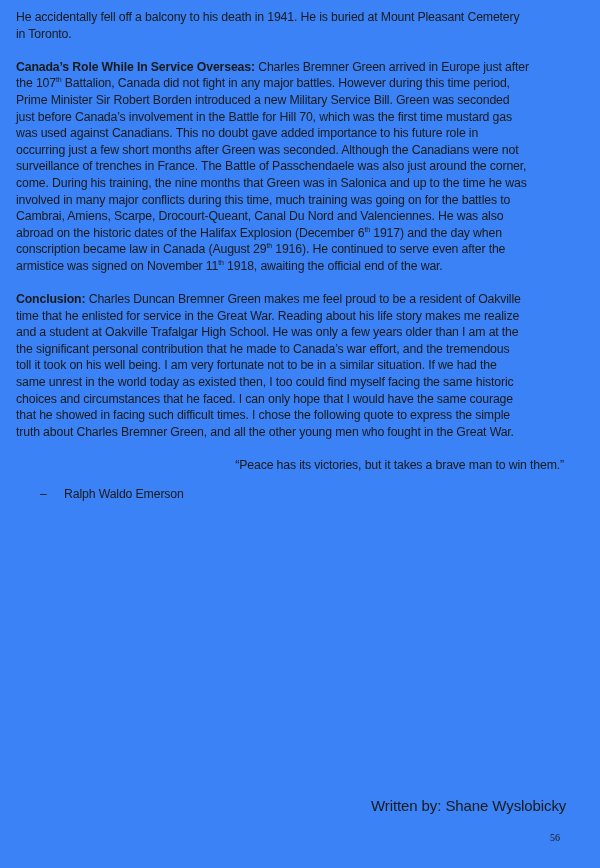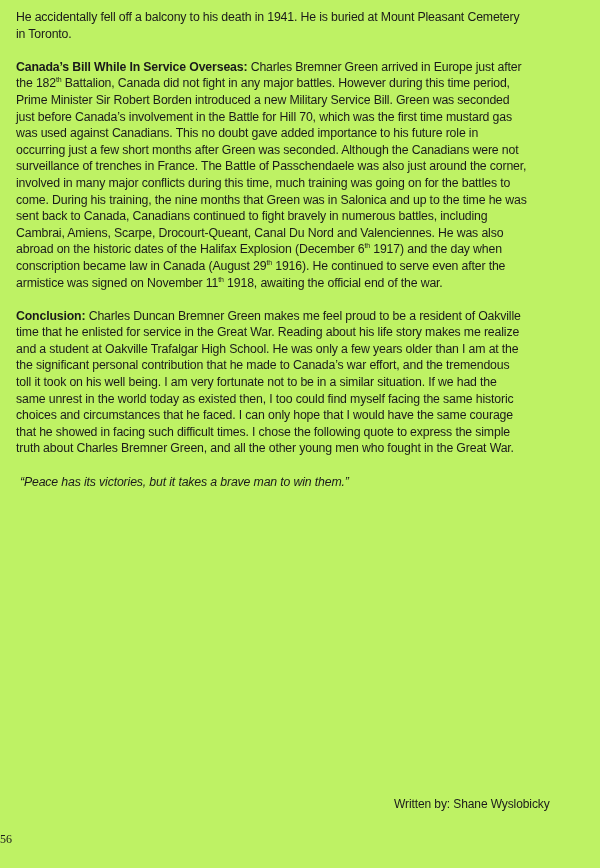--- a/index.html
+++ b/index.html
@@ -1,82 +1,82 @@
 <!DOCTYPE html>
 <html><head>
   <meta charset="utf-8">
   <style>
     html, body { margin: 0; padding: 0; background: #ffffff; }
     body { width: 600px; height: 868px; position: relative; overflow: hidden; }
     .page {
       position: absolute; left: 0; top: 0; width: 600px; height: 868px;
-      background: #bef264; color: #1a1a1a;
+      background: #3b82f6; color: #1a1a1a;
       font-family: "Liberation Sans", "DejaVu Sans", sans-serif;
     }
     .body-text {
       position: absolute; left: 16px; top: 9px; width: 560px;
       font-size: 12.3px; line-height: 16.6px; letter-spacing: -0.15px;
     }
     .para { margin: 0 0 16.6px 0; }
     .line { display: block; white-space: nowrap; }
     .bold { font-weight: bold; }
     sup { font-size: 7px; line-height: 0; vertical-align: 5px; }
-    .quote { font-style: italic; margin: 4px; }
+    .quote { margin: 12px; text-align: right; }
     .attribution { display: block; white-space: nowrap; }
     .dash { display: inline-block; width: 24px; margin-left: 24px; }
     .author {
-      position: absolute; left: 394px; top: 797px;
-      font-size: 12px; letter-spacing: -0.1px; white-space: nowrap;
+      position: absolute; left: 371px; top: 797px;
+      font-size: 15px; letter-spacing: -0.1px; white-space: nowrap;
     }
     .page-number {
-      position: absolute; left: 0; width: 560px; top: 832px; text-align: left;
-      font-family: "Liberation Serif", "DejaVu Serif", serif; font-size: 12px;
+      position: absolute; left: 0; width: 560px; top: 832px; text-align: right;
+      font-family: "Liberation Serif", "DejaVu Serif", serif; font-size: 10px;
     }
   </style>
 </head>
 <body>
 
 <div class="page">
   <div class="body-text">
 
     <p class="para">
       <span class="line">He accidentally fell off a balcony to his death in 1941. He is buried at Mount Pleasant Cemetery</span>
       <span class="line">in Toronto.</span>
     </p>
 
     <p class="para">
-      <span class="line"><span class="bold">Canada’s Bill While In Service Overseas:</span><span> Charles Bremner Green arrived in Europe just after</span></span>
-      <span class="line"><span>the 182</span><sup>th</sup><span> Battalion, Canada did not fight in any major battles. However during this time period,</span></span>
+      <span class="line"><span class="bold">Canada’s Role While In Service Overseas:</span><span> Charles Bremner Green arrived in Europe just after</span></span>
+      <span class="line"><span>the 107</span><sup>th</sup><span> Battalion, Canada did not fight in any major battles. However during this time period,</span></span>
       <span class="line">Prime Minister Sir Robert Borden introduced a new Military Service Bill. Green was seconded</span>
       <span class="line">just before Canada’s involvement in the Battle for Hill 70, which was the first time mustard gas</span>
       <span class="line">was used against Canadians. This no doubt gave added importance to his future role in</span>
       <span class="line">occurring just a few short months after Green was seconded. Although the Canadians were not</span>
       <span class="line">surveillance of trenches in France. The Battle of Passchendaele was also just around the corner,</span>
+      <span class="line">come. During his training, the nine months that Green was in Salonica and up to the time he was</span>
       <span class="line">involved in many major conflicts during this time, much training was going on for the battles to</span>
-      <span class="line">come. During his training, the nine months that Green was in Salonica and up to the time he was</span>
-      <span class="line">sent back to Canada, Canadians continued to fight bravely in numerous battles, including</span>
       <span class="line">Cambrai, Amiens, Scarpe, Drocourt-Queant, Canal Du Nord and Valenciennes. He was also</span>
       <span class="line"><span>abroad on the historic dates of the Halifax Explosion (December 6</span><sup>th</sup><span> 1917) and the day when</span></span>
       <span class="line"><span>conscription became law in Canada (August 29</span><sup>th</sup><span> 1916). He continued to serve even after the</span></span>
       <span class="line"><span>armistice was signed on November 11</span><sup>th</sup><span> 1918, awaiting the official end of the war.</span></span>
     </p>
 
     <p class="para">
       <span class="line"><span class="bold">Conclusion:</span><span> Charles Duncan Bremner Green makes me feel proud to be a resident of Oakville</span></span>
       <span class="line">time that he enlisted for service in the Great War. Reading about his life story makes me realize</span>
       <span class="line">and a student at Oakville Trafalgar High School. He was only a few years older than I am at the</span>
       <span class="line">the significant personal contribution that he made to Canada’s war effort, and the tremendous</span>
       <span class="line">toll it took on his well being. I am very fortunate not to be in a similar situation. If we had the</span>
       <span class="line">same unrest in the world today as existed then, I too could find myself facing the same historic</span>
       <span class="line">choices and circumstances that he faced. I can only hope that I would have the same courage</span>
       <span class="line">that he showed in facing such difficult times. I chose the following quote to express the simple</span>
       <span class="line">truth about Charles Bremner Green, and all the other young men who fought in the Great War.</span>
     </p>
 
     <div>
       <p class="quote line">“Peace has its victories, but it takes a brave man to win them.”</p>
+      <span class="attribution"><span class="dash">–</span><span>Ralph Waldo Emerson</span></span>
     </div>
 
   </div>
 
   <div class="author">Written by: Shane Wyslobicky</div>
   <div class="page-number">56</div>
 </div>
 
 </body></html>

